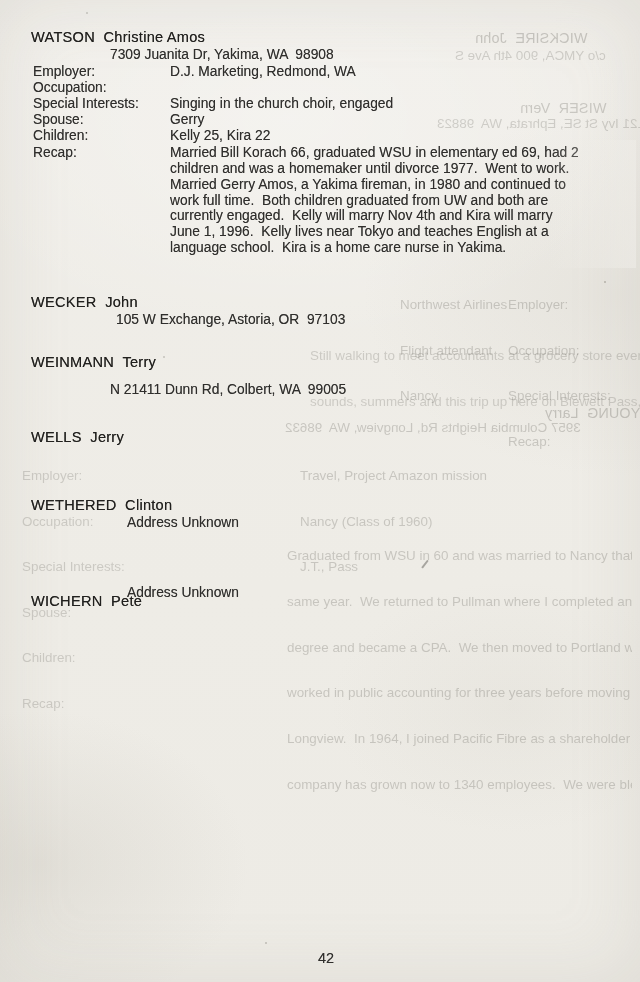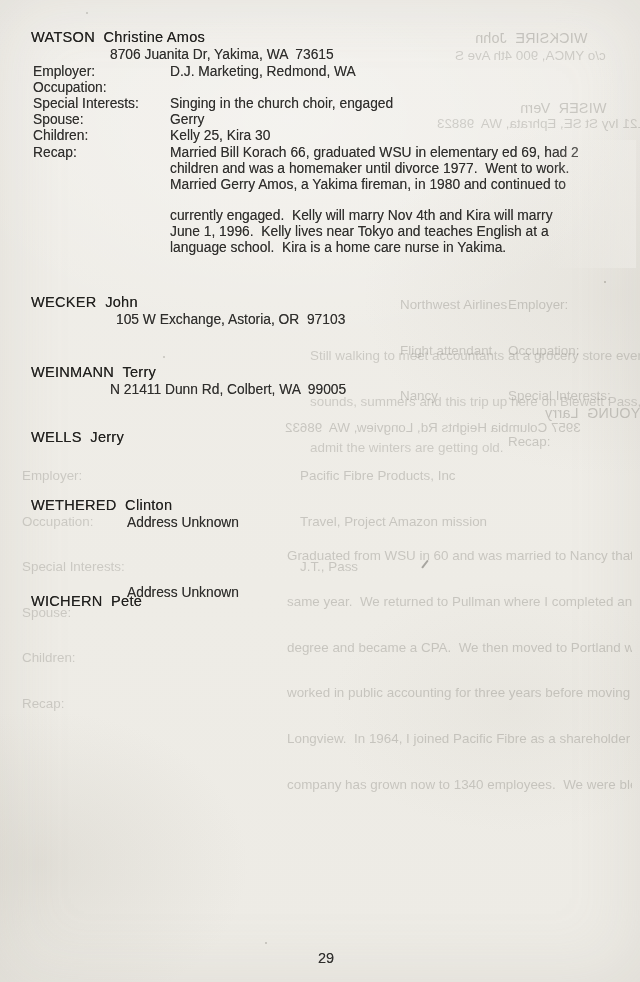--- a/index.html
+++ b/index.html
@@ -18,21 +18,21 @@
   .abs{position:absolute; white-space:pre; line-height:1.15;text-align:center;}
   .name{font-size:14.6px; letter-spacing:.25px; color:#21201e; text-shadow:0 0 .5px rgba(25,24,22,.65);}
   .body-t{font-size:13.8px; text-shadow:0 0 .4px rgba(40,39,37,.5);}
   .lbl{left:33px;}
   .val{left:170px;}
   .r0{top:64px}.r1{top:80px}.r2{top:96px}.r3{top:112px}.r4{top:128px}.rr{top:145px}
   .rec{left:170px;}
   .l0{top:145px}.l1{top:161px}.l2{top:177px}.l3{top:193px}.l4{top:208px}.l5{top:224px}.l6{top:240px}
   .e0n{left:31px;top:29px}   .e0a{left:110px;top:47px}
   .e1n{left:31px;top:294px}  .e1a{left:116px;top:312px}
-  .e2n{left:31px;top:364px}  .e2a{left:110px;top:382px}
+  .e2n{left:31px;top:354px}  .e2a{left:110px;top:382px}
   .e3n{left:31px;top:429px}  .e3a{left:113px;top:447px}
   .e4n{left:31px;top:497px}  .e4a{left:127px;top:515px}
   .e5n{left:31px;top:593px}  .e5a{left:127px;top:585px}
   .pn{left:318px;top:950px;font-size:14.5px;text-shadow:0 0 .4px rgba(40,39,37,.5);}
 
   
   .g{position:absolute; white-space:pre; color:#706e67; filter:blur(.45px); font-size:13.4px; line-height:1.13;}
   .g.nm{font-size:14.3px; letter-spacing:.2px;}
   .m{transform:scaleX(-1);}.o33{opacity:.33}.o30{opacity:.30}.o27{opacity:.27}
   .gcol div{line-height:15.2px; white-space:pre;}
@@ -75,37 +75,36 @@
     <div>Recap:</div>
   </div>
   <div class="g gcol o30 g-b1v">
     <div>Northwest Airlines</div>
     <div>Flight attendant</div>
     <div>Nancy</div>
   </div>
   <div class="g gpar o27 g-b1p">
     <div>Still walking to meet accountants at a grocery store every week.  Love the</div>
     <div>sounds, summers and this trip up here on Blewett Pass, but must</div>
-    <div>admit the winters are getting old.</div>
   </div>
 
   <div class="g nm m o33 g-e3n">YOUNG  Larry</div>
   <div class="g m o30 g-e3a">3957 Columbia Heights Rd, Longview, WA  98632</div>
 
   <div class="g gcol o27 g-b2l">
     <div>Employer:</div>
     <div>Occupation:</div>
     <div>Special Interests:</div>
     <div>Spouse:</div>
     <div>Children:</div>
     <div>Recap:</div>
   </div>
   <div class="g gcol o30 g-b2v">
-    <div>Pacific Fibre Products, Inc</div>
     <div>Travel, Project Amazon mission</div>
+    <div>Nancy (Class of 1960)</div>
     <div>J.T., Pass</div>
   </div>
   <div class="g gpar o30 g-b2p">
     <div>Graduated from WSU in 60 and was married to Nancy that fall that</div>
     <div>same year.  We returned to Pullman where I completed an MBA</div>
     <div>degree and became a CPA.  We then moved to Portland where I</div>
     <div>worked in public accounting for three years before moving to</div>
     <div>Longview.  In 1964, I joined Pacific Fibre as a shareholder and the</div>
     <div>company has grown now to 1340 employees.  We were blessed with</div>
     
@@ -117,57 +116,58 @@
     
     
     
     
     
     
     
   </div>
 
   <div class="abs name e0n">WATSON  Christine Amos</div>
-  <div class="abs body-t e0a">8706 Juanita Dr, Yakima, WA  73615</div>
+  <div class="abs body-t e0a">7309 Juanita Dr, Yakima, WA  98908</div>
 
   <div class="abs body-t lbl r0">Employer:</div>
   <div class="abs body-t val r0">D.J. Marketing, Redmond, WA</div>
   <div class="abs body-t lbl r1">Occupation:</div>
   <div class="abs body-t lbl r2">Special Interests:</div>
   <div class="abs body-t val r2">Singing in the church choir, engaged</div>
   <div class="abs body-t lbl r3">Spouse:</div>
   <div class="abs body-t val r3">Gerry</div>
   <div class="abs body-t lbl r4">Children:</div>
-  <div class="abs body-t val r4">Kelly 25, Kira 30</div>
+  <div class="abs body-t val r4">Kelly 25, Kira 22</div>
 
   <div class="abs body-t lbl rr">Recap:</div>
   <div class="abs body-t rec l0">Married Bill Korach 66, graduated WSU in elementary ed 69, had 2</div>
   <div class="abs body-t rec l1">children and was a homemaker until divorce 1977.  Went to work.</div>
   <div class="abs body-t rec l2">Married Gerry Amos, a Yakima fireman, in 1980 and continued to</div>
+  <div class="abs body-t rec l3">work full time.  Both children graduated from UW and both are</div>
   <div class="abs body-t rec l4">currently engaged.  Kelly will marry Nov 4th and Kira will marry</div>
   <div class="abs body-t rec l5">June 1, 1996.  Kelly lives near Tokyo and teaches English at a</div>
   <div class="abs body-t rec l6">language school.  Kira is a home care nurse in Yakima.</div>
 
   <div class="fade"></div>
 
   <div class="abs name e1n">WECKER  John</div>
   <div class="abs body-t e1a">105 W Exchange, Astoria, OR  97103</div>
 
   <div class="abs name e2n">WEINMANN  Terry</div>
   <div class="abs body-t e2a">N 21411 Dunn Rd, Colbert, WA  99005</div>
 
   <div class="abs name e3n">WELLS  Jerry</div>
 
   <div class="abs name e4n">WETHERED  Clinton</div>
   <div class="abs body-t e4a">Address Unknown</div>
 
   <div class="abs name e5n">WICHERN  Pete</div>
   <div class="abs body-t e5a">Address Unknown</div>
 
-  <div class="abs pn">29</div>
+  <div class="abs pn">42</div>
 
   <div class="spk s1"></div>
   <div class="spk s2"></div>
   <div class="spk s3"></div>
   <div class="spk s4"></div>
   <div class="scratch"></div>
 
 </div>
 
 </body></html>

